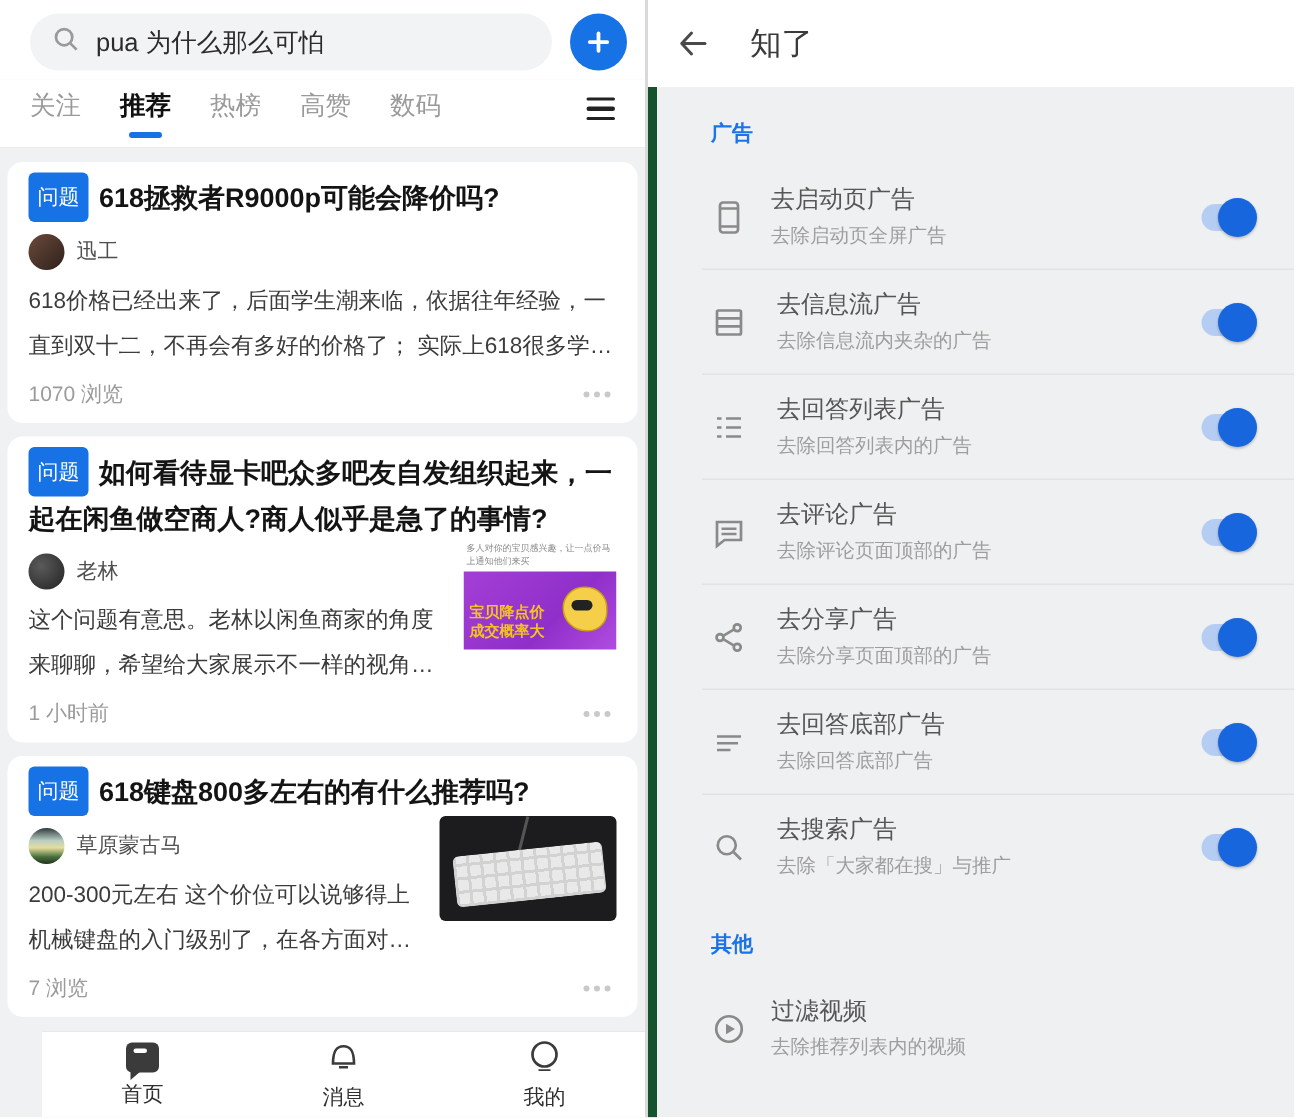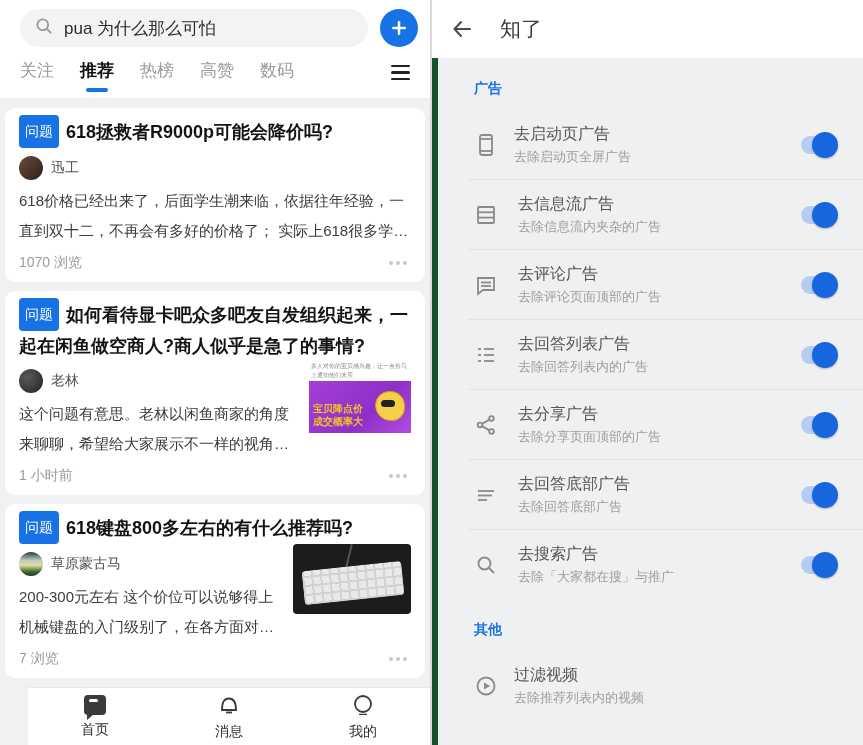--- a/index.html
+++ b/index.html
@@ -267,53 +267,53 @@
         <span class="texts">
           <div class="rt">去信息流广告</div>
           <div class="rs">去除信息流内夹杂的广告</div>
         </span>
         <span class="toggle"></span>
       </div>
 
       <div class="srow">
         <span class="ricon">
           <svg width="22" height="22" viewBox="0 0 22 22" fill="none" stroke="#8a8a8a" stroke-width="1.8">
-              <path d="M3 4 h16 v12 h-11 l-5 4 z"></path>
-              <line x1="6" y1="8.5" x2="16" y2="8.5"></line>
-              <line x1="6" y1="12" x2="16" y2="12"></line>
-            </svg>
-        </span>
-        <span class="texts">
-          <div class="rt">去评论广告</div>
-          <div class="rs">去除评论页面顶部的广告</div>
-        </span>
-        <span class="toggle"></span>
-      </div>
-
-      <div class="srow">
-        <span class="ricon">
-          <svg width="22" height="22" viewBox="0 0 22 22" fill="none" stroke="#8a8a8a" stroke-width="1.8">
               <line x1="3" y1="5" x2="6" y2="5"></line>
               <line x1="9" y1="5" x2="19" y2="5"></line>
               <line x1="3" y1="11" x2="6" y2="11"></line>
               <line x1="9" y1="11" x2="19" y2="11"></line>
               <line x1="3" y1="17" x2="6" y2="17"></line>
               <line x1="9" y1="17" x2="19" y2="17"></line>
             </svg>
         </span>
         <span class="texts">
           <div class="rt">去回答列表广告</div>
           <div class="rs">去除回答列表内的广告</div>
         </span>
         <span class="toggle"></span>
       </div>
 
       <div class="srow">
         <span class="ricon">
           <svg width="22" height="22" viewBox="0 0 22 22" fill="none" stroke="#8a8a8a" stroke-width="1.8">
+              <path d="M3 4 h16 v12 h-11 l-5 4 z"></path>
+              <line x1="6" y1="8.5" x2="16" y2="8.5"></line>
+              <line x1="6" y1="12" x2="16" y2="12"></line>
+            </svg>
+        </span>
+        <span class="texts">
+          <div class="rt">去评论广告</div>
+          <div class="rs">去除评论页面顶部的广告</div>
+        </span>
+        <span class="toggle"></span>
+      </div>
+
+      <div class="srow">
+        <span class="ricon">
+          <svg width="22" height="22" viewBox="0 0 22 22" fill="none" stroke="#8a8a8a" stroke-width="1.8">
               <circle cx="16.5" cy="4.5" r="2.3"></circle>
               <circle cx="5" cy="11" r="2.3"></circle>
               <circle cx="16.5" cy="17.5" r="2.3"></circle>
               <line x1="7.1" y1="9.9" x2="14.4" y2="5.6"></line>
               <line x1="7.1" y1="12.1" x2="14.4" y2="16.4"></line>
             </svg>
         </span>
         <span class="texts">
           <div class="rt">去分享广告</div>
           <div class="rs">去除分享页面顶部的广告</div>

